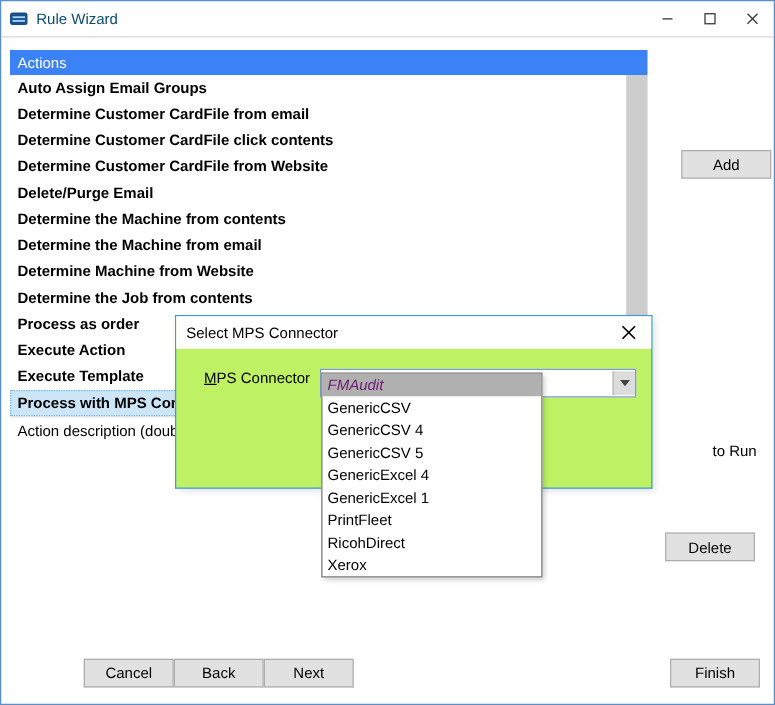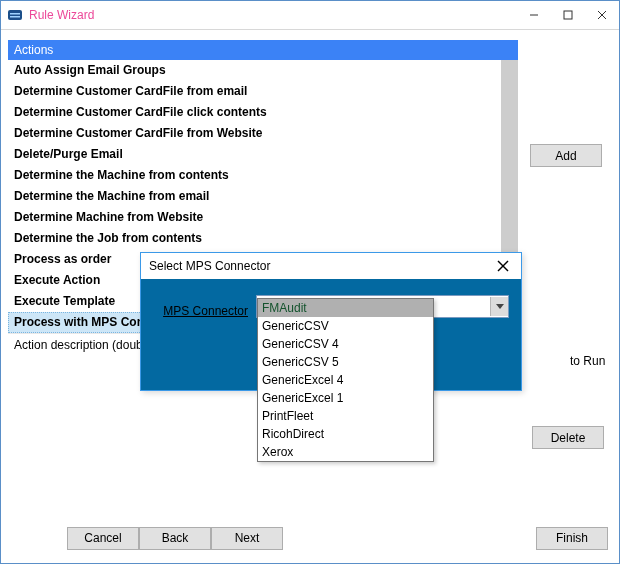--- a/index.html
+++ b/index.html
@@ -1,20 +1,20 @@
 <!DOCTYPE html>
 <html><head>
 <meta charset="utf-8">
 <style>
   html,body{margin:0;padding:0;font-family:"Segoe UI",Tahoma,sans-serif;font-size:12px;color:#000;background:#fff;}
   .window{width:620px;height:564px;border:1px solid #5a8fc8;box-sizing:border-box;position:relative;background:#fff;}
   
   .titlebar{height:28px;display:flex;align-items:center;border-bottom:1px solid #d8d8d8;}
   .app-icon{width:16px;height:16px;margin:0 6px 0 6px;display:flex;align-items:center;justify-content:center;}
-  .title-text{flex:0 0 auto;font-size:12px;color:#ec4899;}
+  .title-text{flex:0 0 auto;font-size:12px;color:#0c4a6e;}
   .title-spacer{flex:1 1 auto;}
   .win-btn{width:34px;height:28px;display:flex;align-items:center;justify-content:center;color:#555;}
   .win-btn svg{display:block;}
   
   .client{position:absolute;top:29px;left:1px;right:1px;bottom:1px;}
   .content-area{position:absolute;top:0;left:0;right:0;bottom:48px;}
   .button-bar{position:absolute;bottom:0;left:0;right:0;height:48px;display:flex;align-items:center;padding:0 10px;}
   .button-bar .spacer{flex:1 1 auto;}
   .std-btn{width:72px;height:23px;border:1px solid #adadad;background:#e1e1e1;font-size:12px;cursor:default;}
   .std-btn:last-child{margin-right:0;}
@@ -22,42 +22,42 @@
   .list-container{position:absolute;top:10px;left:6px;width:510px;height:480px;display:flex;flex-direction:column;}
   .list-header{background:#3b82f6;color:#fff;font-size:12px;padding:3px 6px;}
   .list-body{flex:0 0 auto;position:relative;font-weight:bold;}
   .list-scroll{position:absolute;top:0;right:0;width:17px;height:276px;background:#f0f0f0;}
   .scroll-thumb{position:absolute;top:0;left:0;right:0;height:230px;background:#cdcdcd;}
   .list-row{padding:2px 6px;font-size:12px;line-height:17px;white-space:nowrap;overflow:hidden;}
   .list-row.selected{background:#cde6f7;border:1px dotted #7ab5e0;padding:1px 5px;}
   .desc-row{padding:4px 6px;font-size:12px;border-top:1px solid #e8e8e8;}
   .blank-area{height:140px;background:#fff;}
   
-  .side-btns{position:absolute;top:90px;right:16px;width:72px;display:flex;flex-direction:column;margin-top:24px;}
+  .side-btns{position:absolute;top:90px;right:1px;width:72px;display:flex;flex-direction:column;}
   .side-btns .std-btn{margin:0 0 0 0;width:72px;}
   .side-delete{position:absolute;top:396px;right:14px;width:72px;}
   
-  .popup{position:absolute;top:222px;left:138px;width:380px;border:1px solid #3b99e8;background:#0369a1;box-shadow:2px 2px 6px rgba(0,0,0,0.15);}
+  .popup{position:absolute;top:222px;left:138px;width:380px;border:1px solid #3b99e8;background:#bef264;box-shadow:2px 2px 6px rgba(0,0,0,0.15);}
   .popup-title{display:flex;align-items:center;background:#fff;height:26px;padding:0 4px 0 8px;font-size:12px;}
   .popup-title .spacer{flex:1 1 auto;}
   .popup-close{width:28px;height:22px;display:flex;align-items:center;justify-content:center;}
   .popup-body{padding:16px 12px 8px 12px;position:relative;height:52px;}
-  .field-row{display:flex;align-items:flex-end;text-decoration:underline;}
+  .field-row{display:flex;align-items:flex-start;}
   .field-label{width:95px;text-align:right;padding-right:8px;font-size:12px;}
   .field-label u{text-decoration:underline;}
   .combo{flex:1 1 auto;height:21px;border:1px solid #7a9ac0;background:#fff;display:flex;align-items:center;position:relative;}
   .combo-input{flex:1 1 auto;padding:0 4px;font-size:12px;color:#000;}
   .combo-caret{position:absolute;left:4px;top:3px;width:1px;height:14px;background:#000;}
   .combo-btn{width:17px;height:19px;background:#dcdcdc;border-left:1px solid #b5b5b5;display:flex;align-items:center;justify-content:center;}
   .popup-buttons{display:flex;justify-content:flex-end;padding:0 12px 12px 12px;gap:14px;}
   .popup-buttons .std-btn{width:80px;margin:0;}
   
   .dropdown{position:absolute;top:268px;left:255px;width:175px;border:1px solid #767676;background:#fff;box-shadow:2px 2px 4px rgba(0,0,0,0.2);z-index:10;}
   .dropdown-item{padding:1px 4px;font-size:12px;line-height:16px;}
-  .dropdown-item.sel{background:#b0b0b0;color:#14532d;}
+  .dropdown-item.sel{background:#b0b0b0;color:#701a75;font-style:italic;}
   .right-text{position:absolute;top:324px;left:520px;font-size:12px;margin-left:48px;}
 </style>
 </head>
 <body>
 <div class="window">
 
   <div class="titlebar">
     <span class="app-icon">
       <svg width="16" height="16">
           <rect x="1" y="3" width="14" height="10" rx="2" fill="#1b4f8a"></rect>

